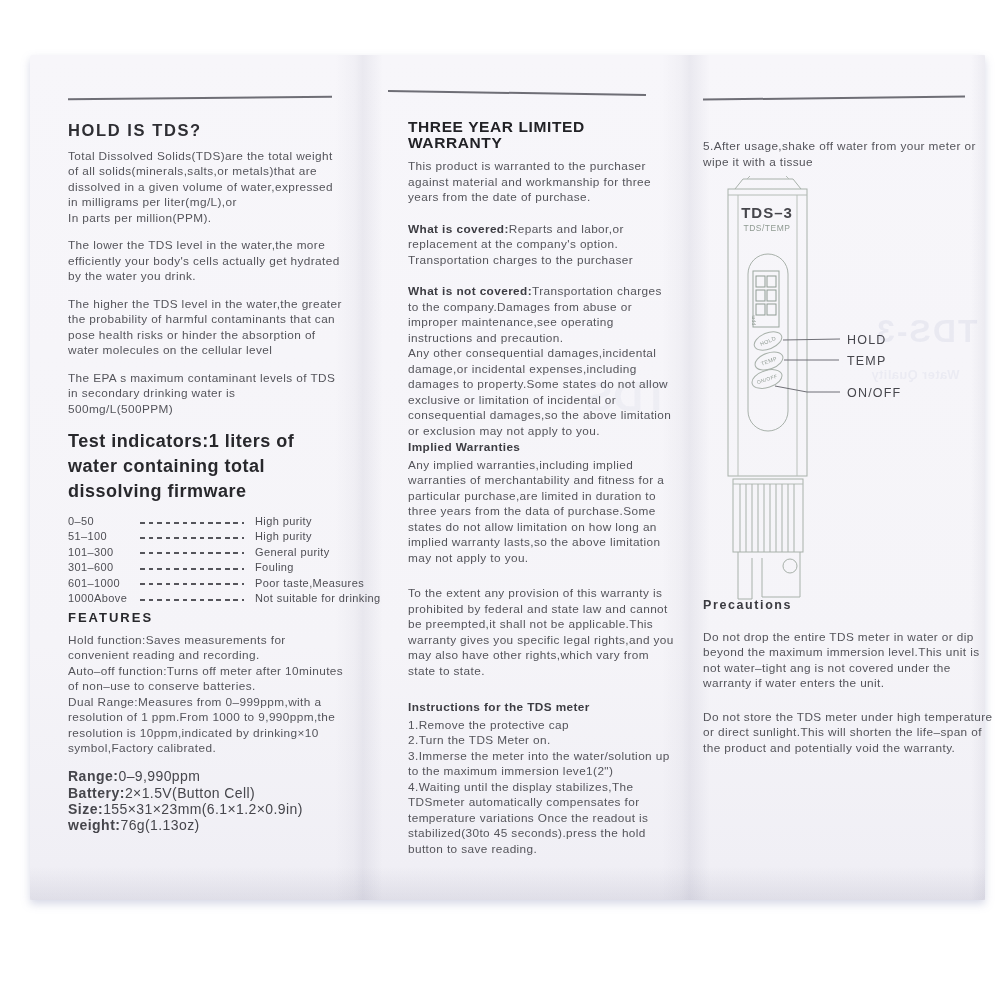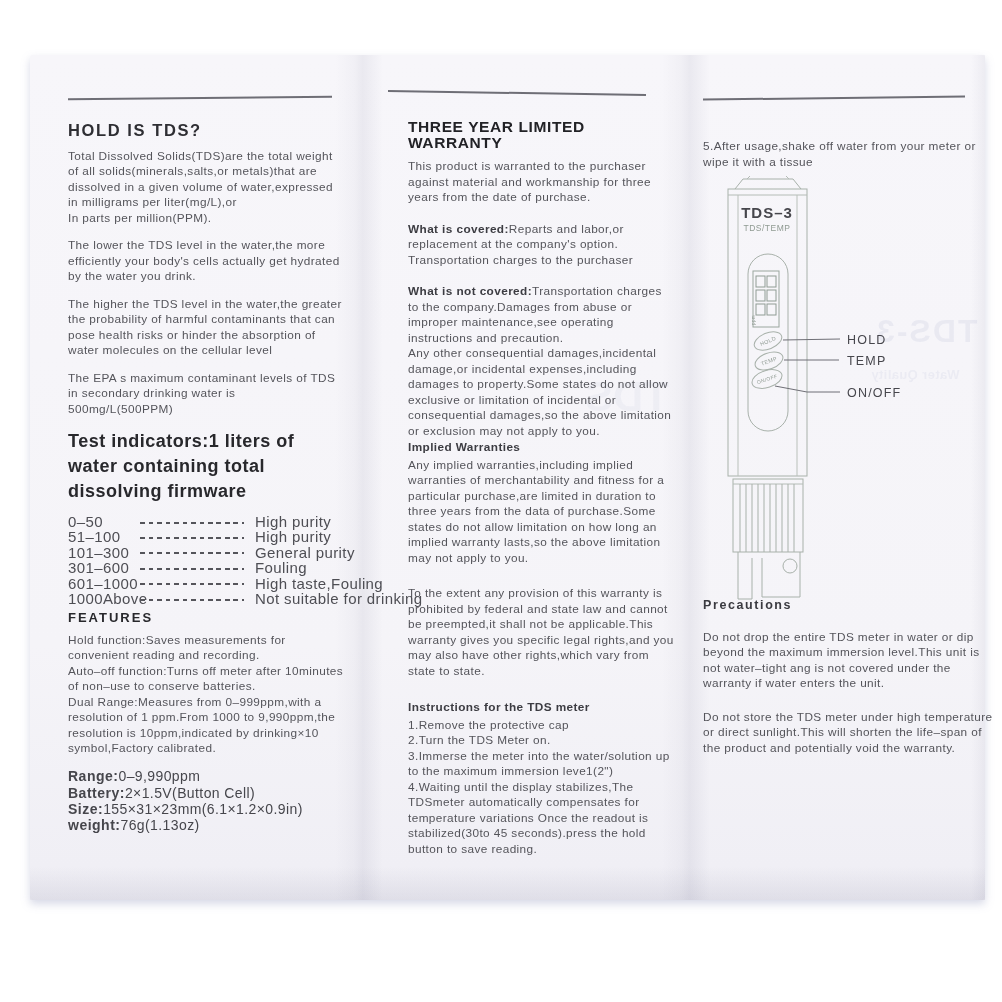--- a/index.html
+++ b/index.html
@@ -35,21 +35,21 @@
 
   h1.t1{margin:0 0 10px 0;font-size:16.5px;letter-spacing:1.6px;color:#2e2e33;font-weight:bold;}
   h1.t2{margin:0 0 9px 0;font-size:15.5px;letter-spacing:.6px;color:#222226;font-weight:bold;}
   h2.test{margin:6px 0 10px 0;font-size:18px;line-height:25px;letter-spacing:.5px;color:#28282c;font-weight:bold;}
   h3.features{margin:4px 0 7px 0;font-size:13px;letter-spacing:2px;color:#28282c;font-weight:bold;}
   .subhead{font-weight:bold;color:#3c3c42;}
   h4.inline-h{margin:0 0 2px 0;font-size:11.8px;color:#3c3c42;}
   h4.prec{margin:0 0 16px 0;font-size:12.5px;letter-spacing:1.6px;color:#3a3a40;}
 
   .ind-table{margin:2px 0 4px 0;}
-  .ind-row{display:flex;align-items:center;height:15.4px;font-size:15px;color:#4e4e54;}
+  .ind-row{display:flex;align-items:center;height:15.4px;font-size:11px;color:#4e4e54;}
   .ind-row .rng{width:72px;flex:none;}
   .ind-row .dash{width:104px;flex:none;height:2px;margin-top:2px;
     background:repeating-linear-gradient(90deg,#55555b 0 4.5px,transparent 4.5px 8.5px);}
   .ind-row .lbl{margin-left:11px;white-space:nowrap;}
 
   .specs{margin-top:12px;}
   .spec-row{display:flex;height:16.4px;align-items:center;font-size:14px;color:#46464c;}
   .spec-row b{letter-spacing:.5px;}
   .steps p{margin:0;}
   .diagram-spacer{height:428px;}
@@ -99,21 +99,21 @@
             <span class="lbl">General purity</span>
           </div>
         <div class="ind-row">
             <span class="rng">301–600</span>
             <span class="dash"></span>
             <span class="lbl">Fouling</span>
           </div>
         <div class="ind-row">
             <span class="rng">601–1000</span>
             <span class="dash"></span>
-            <span class="lbl">High taste,Fouling</span>
+            <span class="lbl">Poor taste,Measures</span>
           </div>
         <div class="ind-row">
             <span class="rng">1000Above</span>
             <span class="dash"></span>
             <span class="lbl">Not suitable for drinking</span>
           </div>
       </div>
       <h3 class="features">FEATURES</h3>
       <p style="margin-bottom:4px;">Hold function:Saves measurements for convenient reading and recording.
 Auto–off function:Turns off meter after 10minutes of non–use to conserve batteries.

